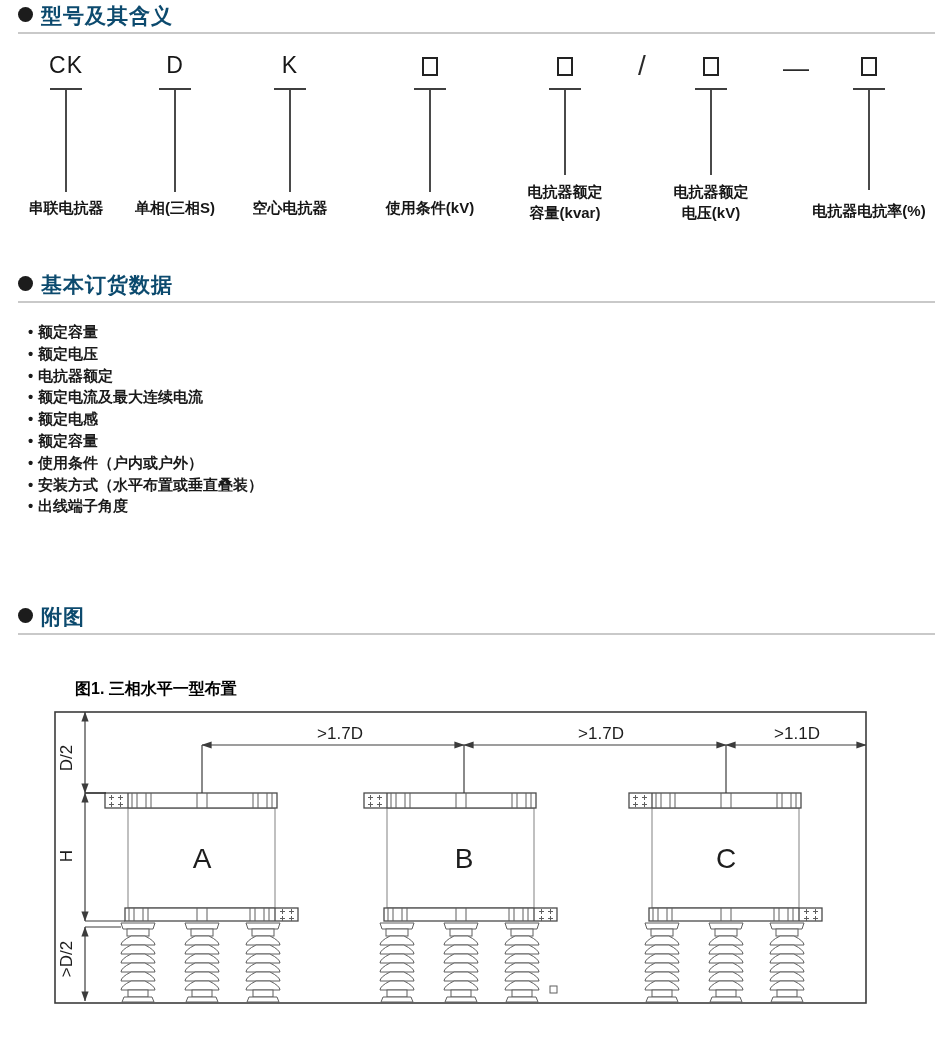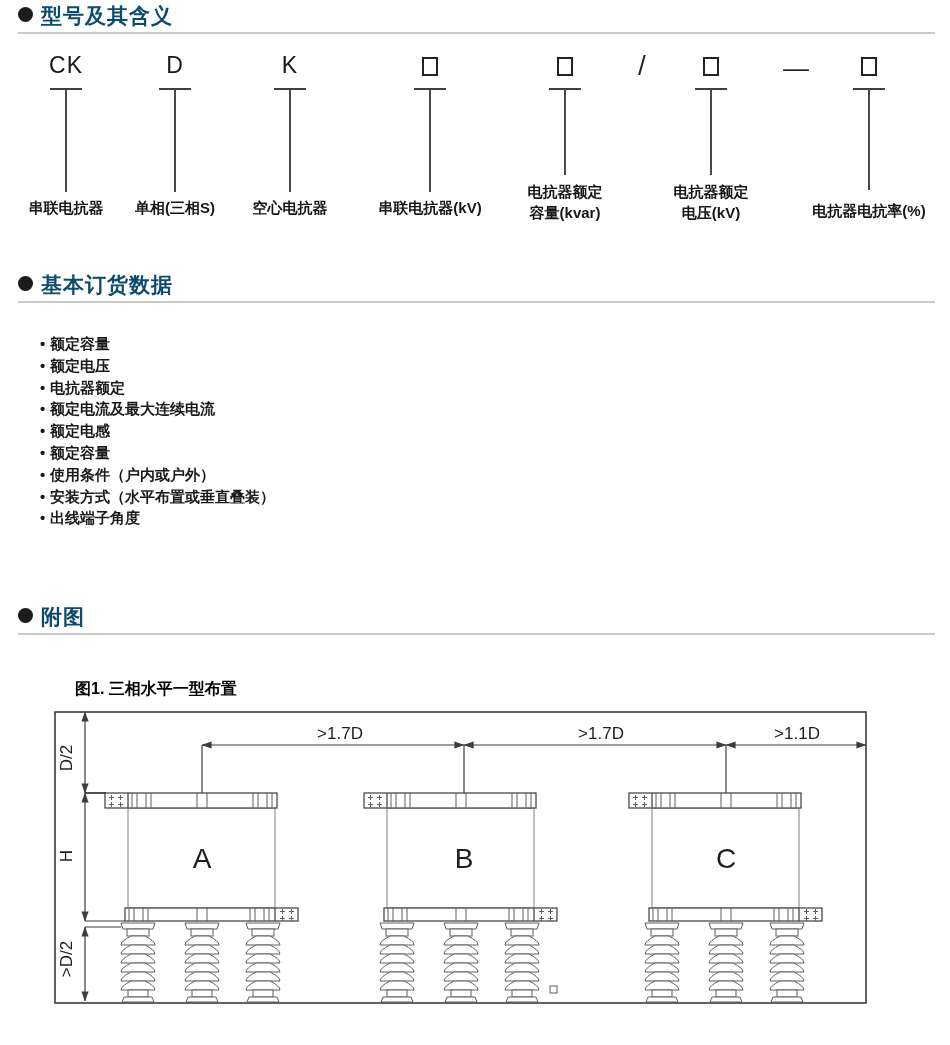--- a/index.html
+++ b/index.html
@@ -17,21 +17,21 @@
   .mitem{position:absolute;top:0;width:0;}
   .mitem .code-text{position:absolute;left:0;top:7px;transform:translateX(-50%);font-size:23px;font-weight:500;color:#161616;white-space:nowrap;letter-spacing:1px;}
   .mitem .code-box{position:absolute;left:0;top:12px;transform:translateX(-50%);width:12px;height:15px;border:2.2px solid #222;background:#fff;}
   .mitem .tbar{position:absolute;left:-16px;top:43px;width:32px;height:2px;background:#3f3f3f;}
   .mitem .vline{position:absolute;left:-1px;top:45px;width:1.6px;background:#4a4a4a;}
   .mitem .mlabel{position:absolute;left:0;transform:translateX(-50%);text-align:center;font-size:15px;font-weight:bold;color:#161616;white-space:nowrap;line-height:21px;}
   .msep{position:absolute;top:0;width:0;}
   .msep span{position:absolute;left:0;transform:translateX(-50%);white-space:nowrap;color:#2a2a2a;}
 
   
-  #order-list{position:absolute;left:28px;top:321px;width:900px;list-style:none;margin:12px;padding:0;}
+  #order-list{position:absolute;left:28px;top:321px;width:900px;list-style:none;margin:0;padding:0;}
   #order-list li{line-height:21.8px;font-size:15px;font-weight:600;color:#1a1a1a;white-space:nowrap;}
   #order-list .blt{display:inline-block;width:10px;color:#1a1a1a;}
 
   
   #fig-label{position:absolute;left:75px;top:679px;font-size:16px;font-weight:bold;color:#000000;white-space:nowrap;}
   #fig-svg{position:absolute;left:0;top:700px;}
   #fig-caption{position:absolute;left:55px;top:1016px;width:811px;text-align:center;font-size:16.5px;font-weight:bold;color:#111;white-space:nowrap;}
 
   
   .dark{stroke:#4a4a4a;stroke-width:1.3;fill:#ffffff;}
@@ -80,21 +80,21 @@
       <div class="mlabel" style="top:152px;text-align:center;">
         <div>空心电抗器</div>
       </div>
     </div>
 
     <div class="mitem" style="left:430px;">
       <div class="code-box"></div>
       <div class="tbar"></div>
       <div class="vline" style="height:102px;"></div>
       <div class="mlabel" style="top:152px;">
-        <div>串联电抗器(kV)</div>
+        <div>使用条件(kV)</div>
       </div>
     </div>
 
     <div class="mitem" style="left:565px;">
       <div class="code-box"></div>
       <div class="tbar"></div>
       <div class="vline" style="height:85px;"></div>
       <div class="mlabel" style="top:136px;">
         <div>电抗器额定</div>
         <div>容量(kvar)</div>

